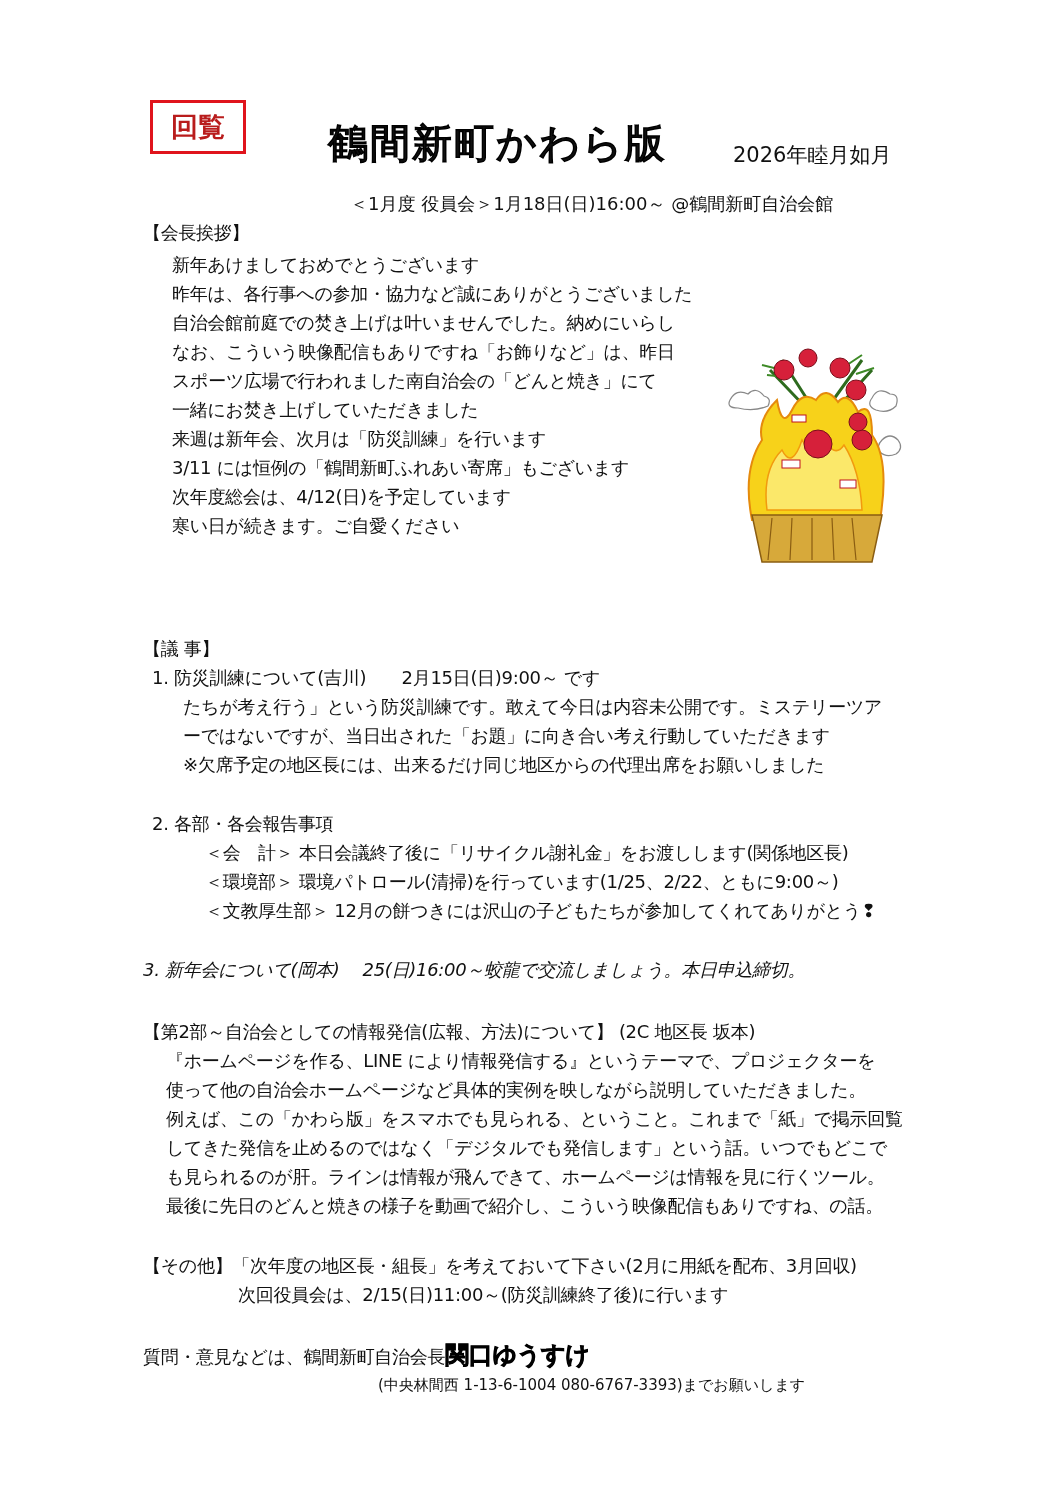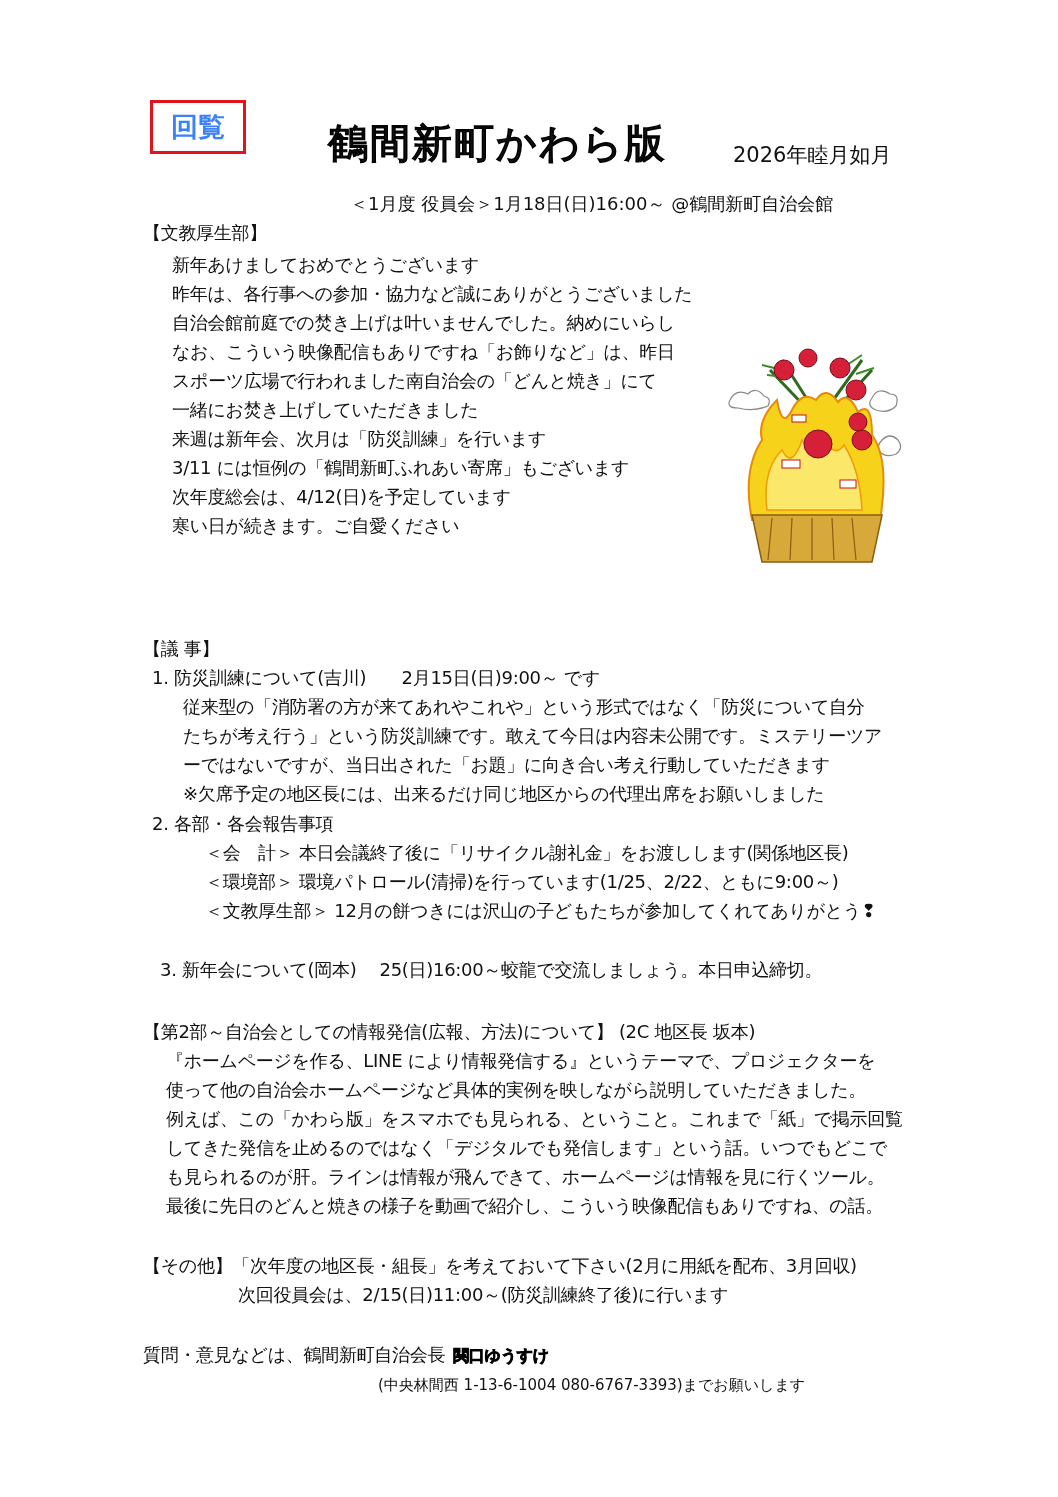--- a/index.html
+++ b/index.html
@@ -1,38 +1,38 @@
 <!DOCTYPE html>
 <html><head>
 <meta charset="utf-8">
 <style>
   html, body { margin:0; padding:0; background:#ffffff; }
   body { width:1058px; height:1497px; position:relative; overflow:hidden;
          font-family:"DejaVu Sans", "Liberation Sans", sans-serif; color:#111; }
   .abs { position:absolute; white-space:nowrap; }
   .line { font-size:18px; line-height:29px; letter-spacing:-0.3px; }
   .kairan { left:150px; top:100px; width:96px; height:54px; border:3px solid #e0141c;
-            color:#3b82f6; font-weight:bold; font-size:27px; display:flex; align-items:center;
+            color:#b91c1c; font-weight:bold; font-size:27px; display:flex; align-items:center;
             justify-content:center; box-sizing:border-box; }
   .title { left:328px; top:116px; font-size:40px; font-weight:400; letter-spacing:2px;
            -webkit-text-stroke:1.5px #000; font-family:"DejaVu Serif", serif; }
   .date { left:733px; top:141px; font-size:21px; }
   .meeting { left:350px; top:192px; font-size:18px; }
   .bonfire { left:722px; top:340px; width:188px; height:232px; }
-  .sig { font-weight:900; font-size:16px; -webkit-text-stroke:0.8px #000; font-family:"DejaVu Serif", serif; margin-left:8px; }
+  .sig { font-weight:900; font-size:24px; -webkit-text-stroke:0.8px #000; font-family:"DejaVu Serif", serif; }
 </style>
 </head>
 <body>
 
 <div class="abs kairan">回覧</div>
 <div class="abs title">鶴間新町かわら版</div>
 <div class="abs date">2026年睦月如月</div>
 <div class="abs meeting">＜1月度  役員会＞1月18日(日)16:00～  @鶴間新町自治会館</div>
 
-<div class="abs line" style="left:143px;top:218px;">【文教厚生部】</div>
+<div class="abs line" style="left:143px;top:218px;">【会長挨拶】</div>
 <div class="abs" style="left:172px;top:250px;">
   <div class="line">新年あけましておめでとうございます</div>
   <div class="line">昨年は、各行事への参加・協力など誠にありがとうございました</div>
   <div class="line">自治会館前庭での焚き上げは叶いませんでした。納めにいらし</div>
   <div class="line">なお、こういう映像配信もありですね「お飾りなど」は、昨日</div>
   <div class="line">スポーツ広場で行われました南自治会の「どんと焼き」にて</div>
   <div class="line">一緒にお焚き上げしていただきました</div>
   <div class="line">来週は新年会、次月は「防災訓練」を行います</div>
   <div class="line">3/11 には恒例の「鶴間新町ふれあい寄席」もございます</div>
   <div class="line">次年度総会は、4/12(日)を予定しています</div>
@@ -63,32 +63,31 @@
   <rect x="118" y="140" width="16" height="8" fill="#fff" stroke="#c1121f"></rect>
   <rect x="70" y="75" width="14" height="7" fill="#fff" stroke="#c1121f"></rect>
 
   <path d="M30 175 L160 175 L150 222 L40 222 Z" fill="#d7a93a" stroke="#8a5d12" stroke-width="1.5"></path>
   <path d="M50 178 L46 220 M70 178 L68 220 M90 178 L90 220 M110 178 L112 220 M130 178 L134 220" stroke="#8a5d12" stroke-width="1.2"></path>
 </svg>
 
 <div class="abs line" style="left:143px;top:634px;">【議  事】</div>
 <div class="abs line" style="left:152px;top:663px;">1.  防災訓練について(吉川)　　2月15日(日)9:00～  です</div>
 <div class="abs" style="left:183px;top:692px;">
-  <div class="line">従来型の「消防署の方が来てあれやこれや」という形式ではなく「防災について自分</div>
   <div class="line">たちが考え行う」という防災訓練です。敢えて今日は内容未公開です。ミステリーツア</div>
   <div class="line">ーではないですが、当日出された「お題」に向き合い考え行動していただきます</div>
   <div class="line"> ※欠席予定の地区長には、出来るだけ同じ地区からの代理出席をお願いしました</div>
 </div>
 <div class="abs line" style="left:152px;top:809px;">2.  各部・各会報告事項</div>
 <div class="abs" style="left:183px;top:838px;margin-left:22px;">
   <div class="line">＜会　計＞  本日会議終了後に「リサイクル謝礼金」をお渡しします(関係地区長)</div>
   <div class="line">＜環境部＞  環境パトロール(清掃)を行っています(1/25、2/22、ともに9:00～)</div>
   <div class="line">＜文教厚生部＞  12月の餅つきには沢山の子どもたちが参加してくれてありがとう❢</div>
 </div>
-<div class="abs line" style="left:160px;top:955px;">3.  新年会について(岡本)　 25(日)16:00～蛟龍で交流しましょう。本日申込締切。</div>
+<div class="abs line" style="left:143px;top:955px;font-style:italic;">3.  新年会について(岡本)　 25(日)16:00～蛟龍で交流しましょう。本日申込締切。</div>
 
 <div class="abs line" style="left:143px;top:1017px;">【第2部～自治会としての情報発信(広報、方法)について】 (2C 地区長  坂本)</div>
 <div class="abs" style="left:166px;top:1046px;">
   <div class="line">『ホームページを作る、LINE により情報発信する』というテーマで、プロジェクターを</div>
   <div class="line">使って他の自治会ホームページなど具体的実例を映しながら説明していただきました。</div>
   <div class="line"> 例えば、この「かわら版」をスマホでも見られる、ということ。これまで「紙」で掲示回覧</div>
   <div class="line">してきた発信を止めるのではなく「デジタルでも発信します」という話。いつでもどこで</div>
   <div class="line">も見られるのが肝。ラインは情報が飛んできて、ホームページは情報を見に行くツール。</div>
   <div class="line">最後に先日のどんと焼きの様子を動画で紹介し、こういう映像配信もありですね、の話。</div>
 </div>

